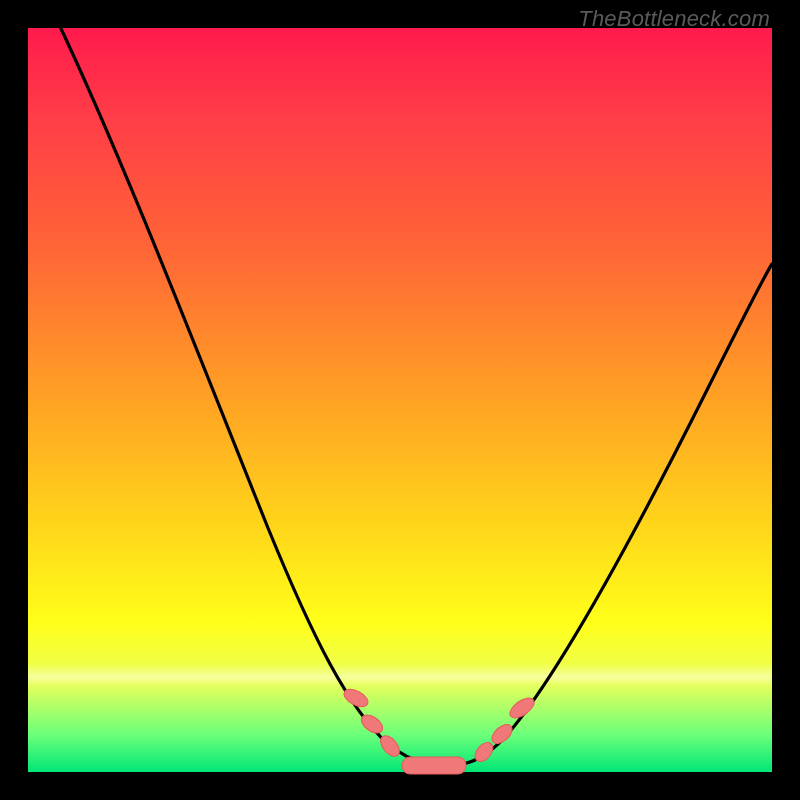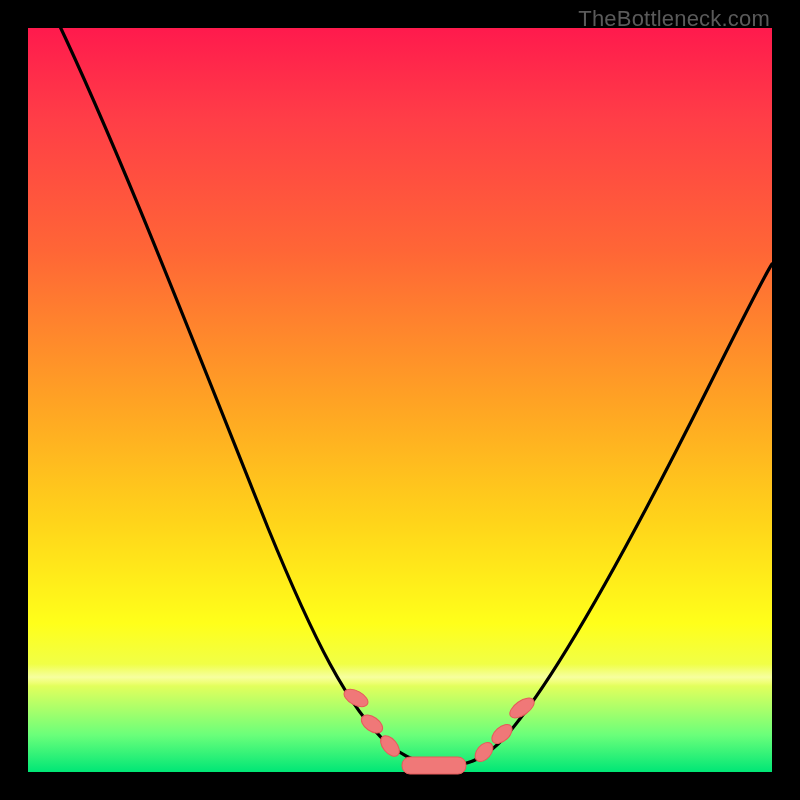--- a/index.html
+++ b/index.html
@@ -40,20 +40,21 @@
     );
   }
   .attribution {
     position: absolute;
     top: 6px;
     right: 30px;
     font-size: 22px;
     font-weight: 400;
     color: #5a5a5a;
     letter-spacing: 0.2px;
+    font-style: italic;
   }
   svg.curve {
     position: absolute;
     left: 0;
     top: 0;
     width: 744px;
     height: 744px;
     overflow: visible;
   }
   .hl {

